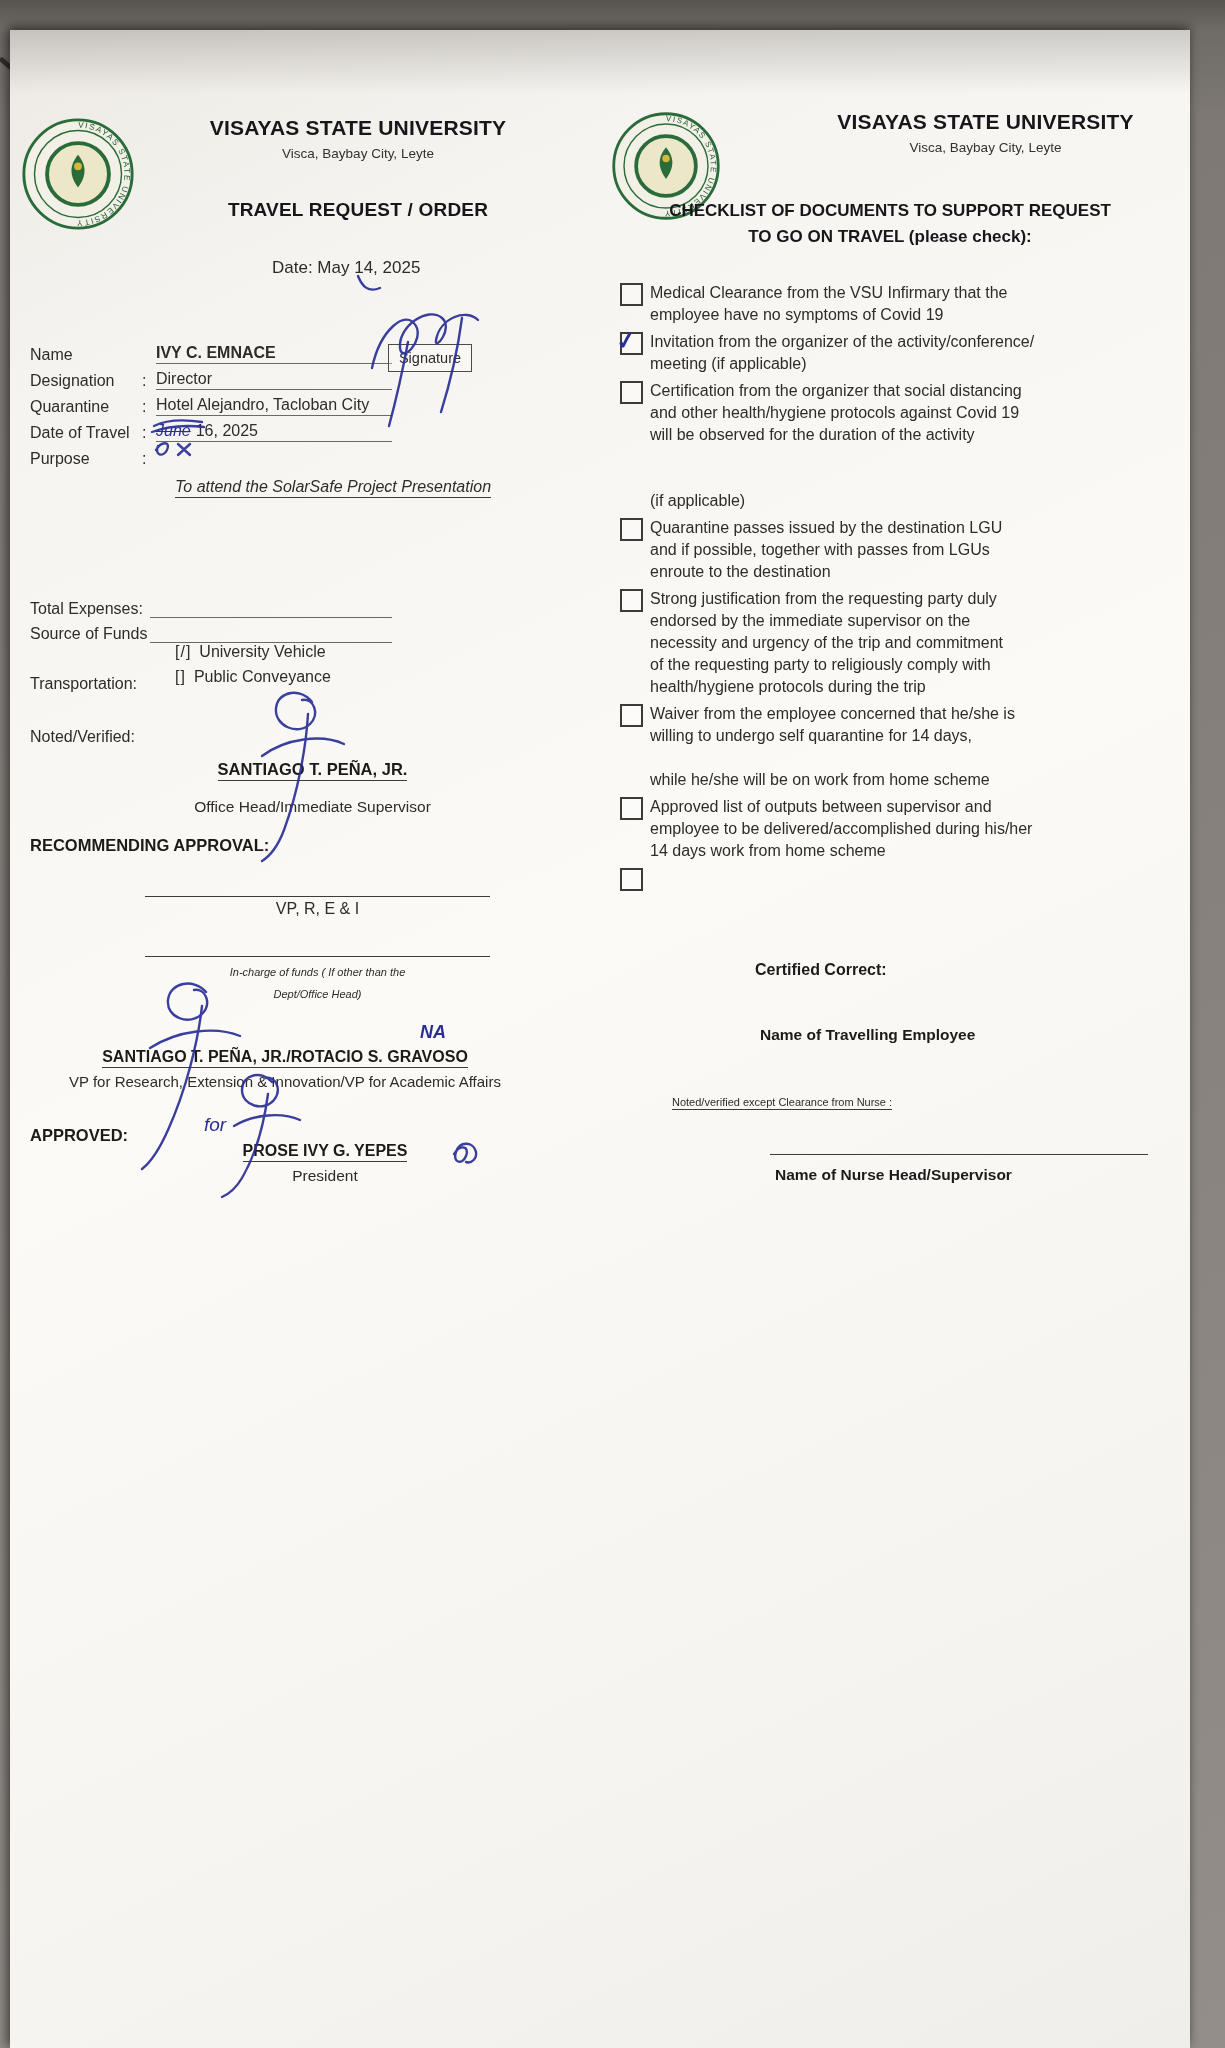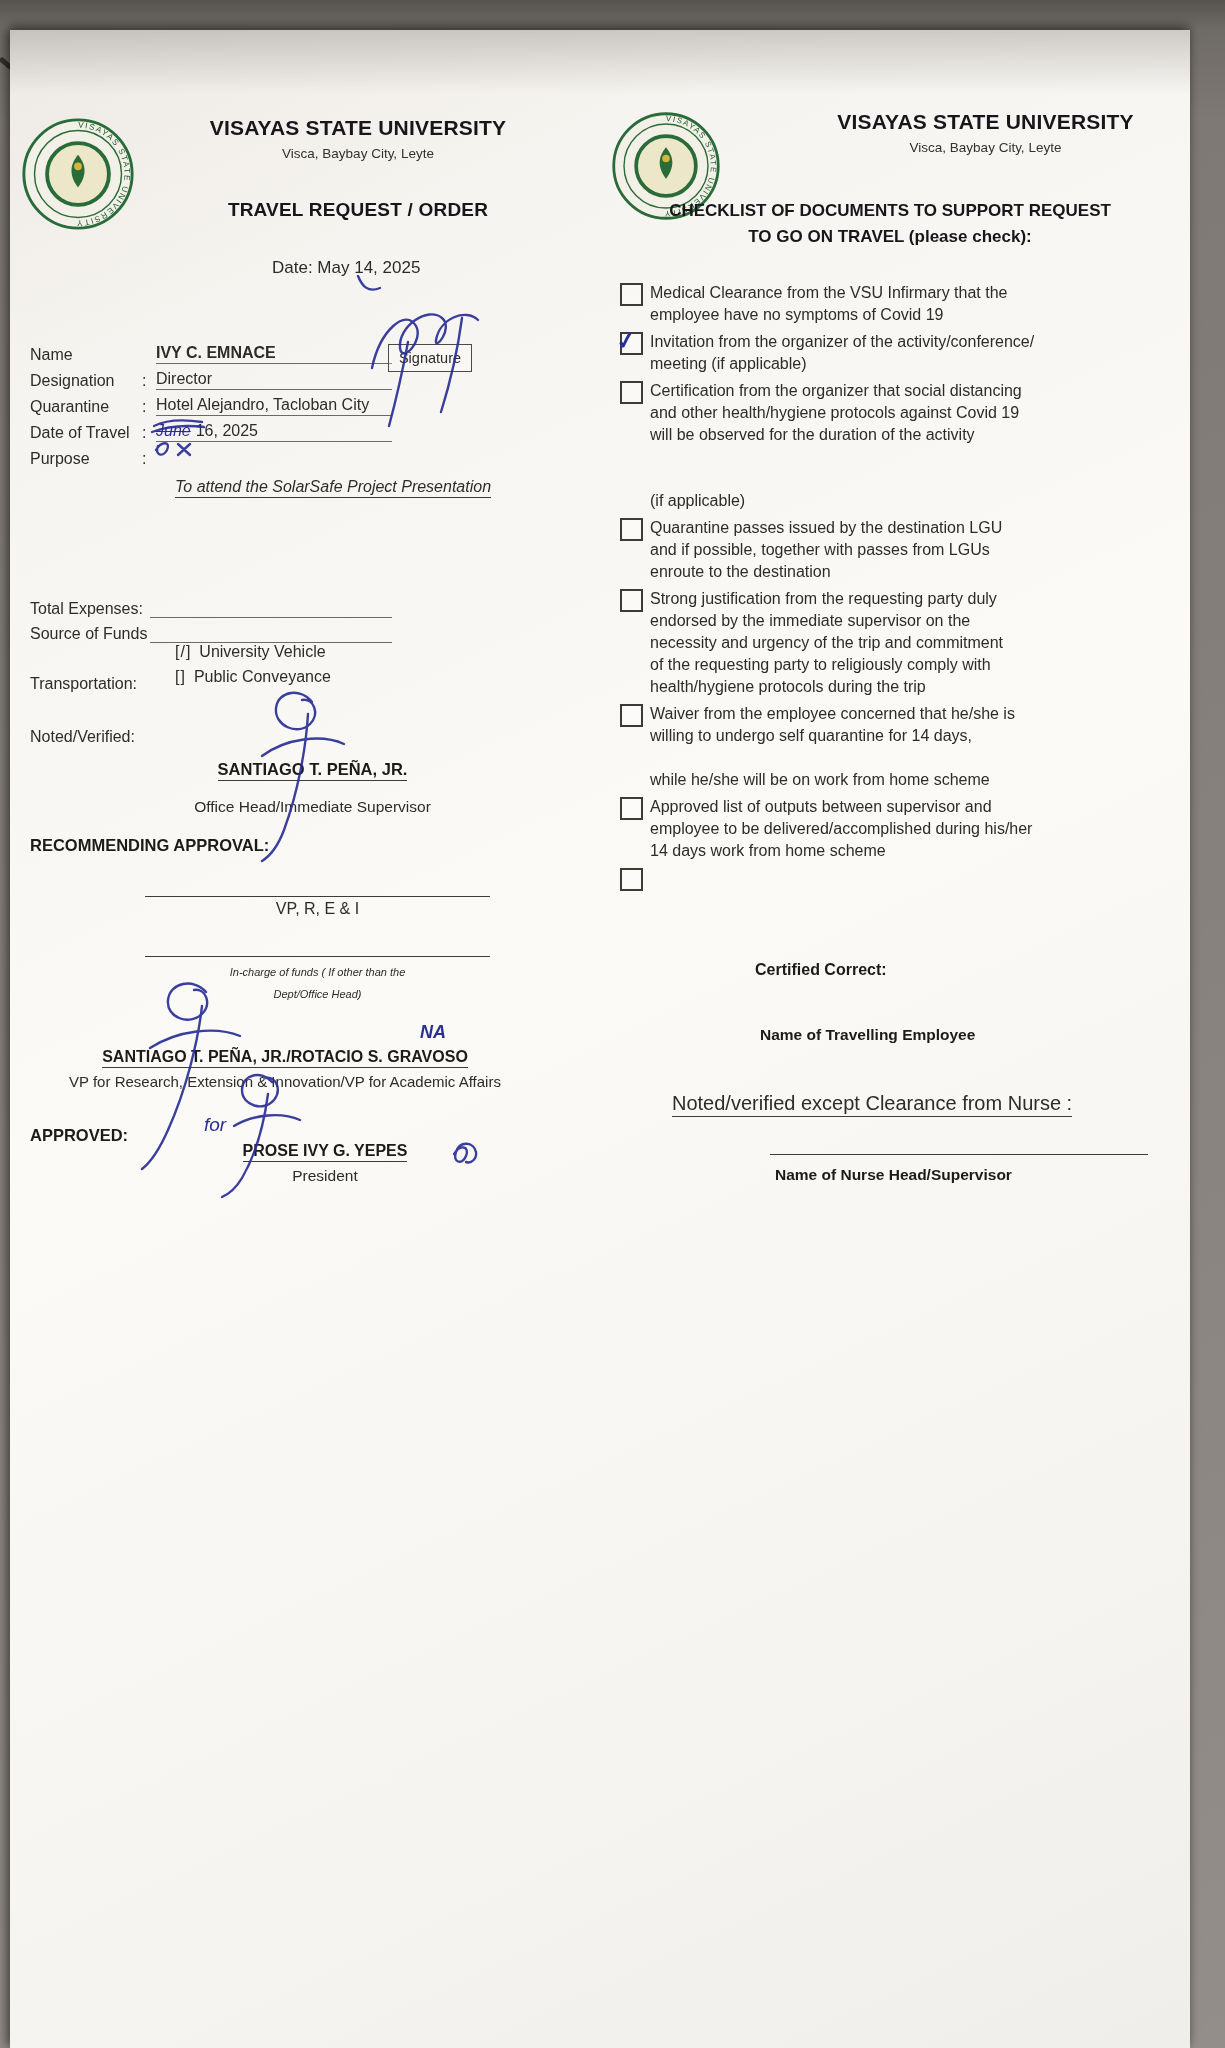--- a/index.html
+++ b/index.html
@@ -259,21 +259,21 @@
         <div class="check-item">
           <span class="cbox"></span>
         </div>
       </div>
 
     <div class="abs b" style="left:745px; top:931px; font-size:16px;">Certified Correct:</div>
 
     <div class="abs b" style="left:750px; top:996px; font-size:15.5px;">Name of Travelling Employee</div>
 
     <div class="abs" style="left:662px; top:1062px;">
-      <span class="u txt" style="font-size:20px;">Noted/verified except Clearance from Nurse :</span>
+      <span class="u txt" style="font-size:11px;">Noted/verified except Clearance from Nurse :</span>
     </div>
 
     <div class="abs rule" style="left:760px; top:1124px; width:378px;"></div>
     <div class="abs b" style="left:765px; top:1136px; font-size:15.5px;">Name of Nurse Head/Supervisor</div>
 
     <svg class="inklayer" width="1180" height="2018" viewBox="0 0 1180 2018">
       <g stroke="#2a2f96" stroke-width="2.4" fill="none" stroke-linecap="round" stroke-linejoin="round" opacity="0.92">
 
         <path d="M348,246 C352,256 358,263 370,258"></path>
 

